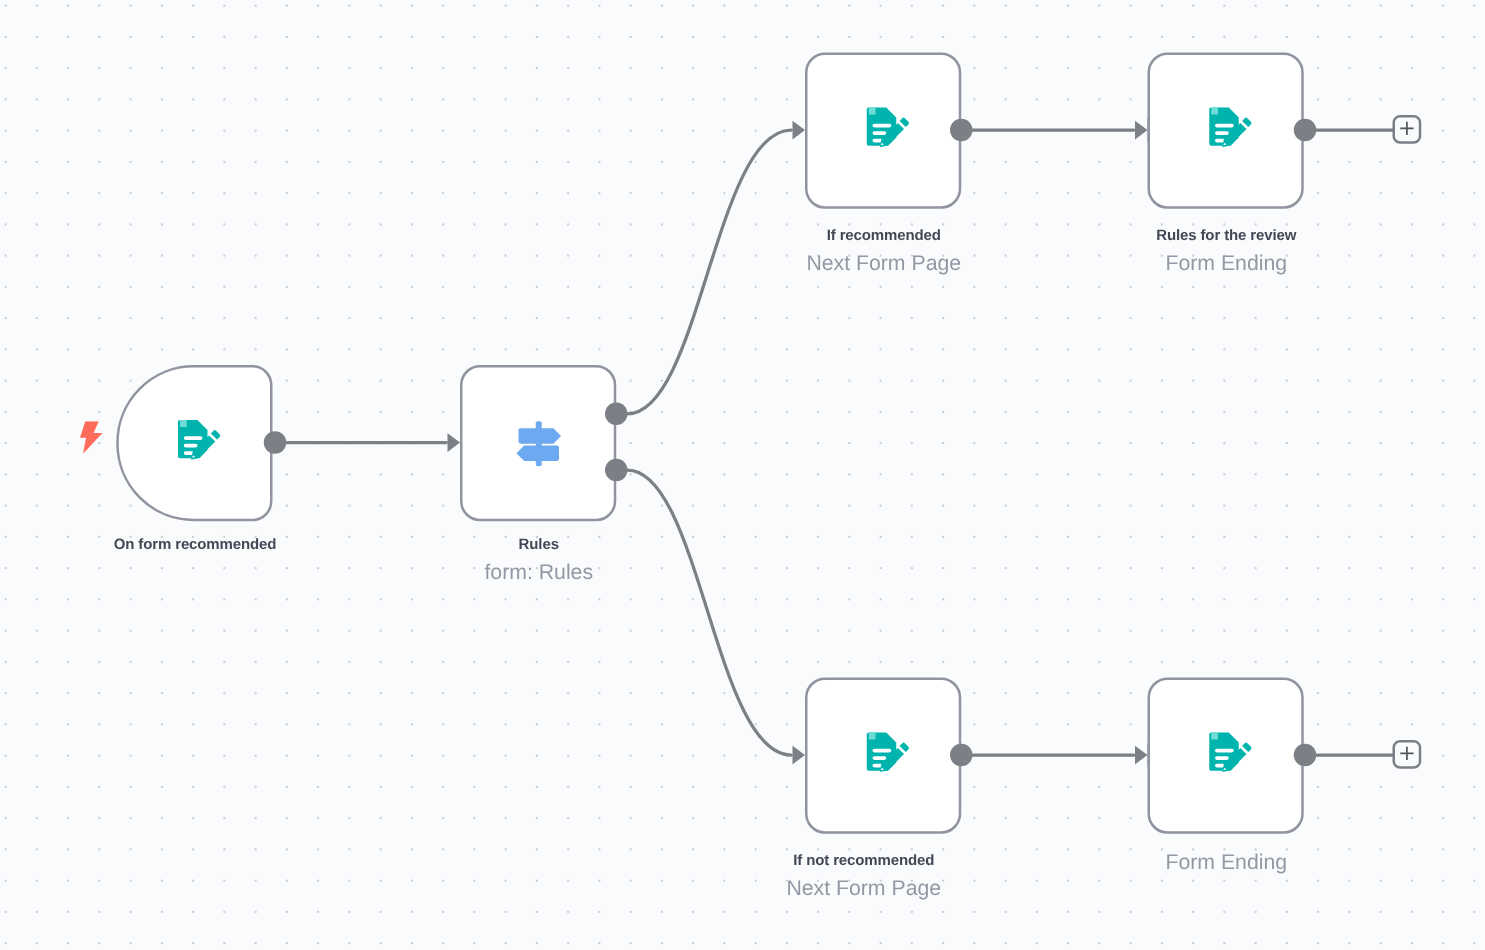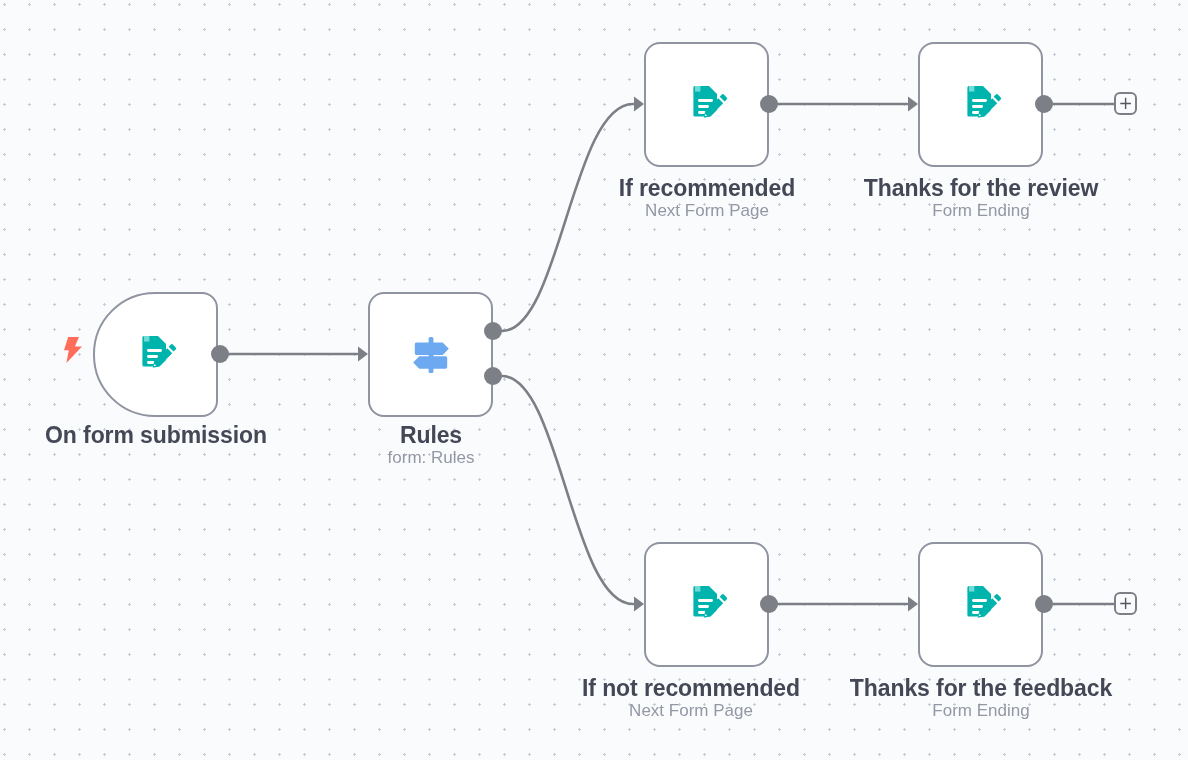--- a/index.html
+++ b/index.html
@@ -110,21 +110,21 @@
 
   
   .label-group {
     position: absolute;
     text-align: center;
     pointer-events: none;
     white-space: nowrap;
     transform: translateX(-50%);
   }
   .node-title {
-    font-size: 23px;
+    font-size: 12px;
     font-weight: 700;
     color: #444755;
     letter-spacing: -0.1px;
     line-height: 21px;
   }
   .node-subtitle {
     font-size: 17px;
     font-weight: 400;
     color: #9497a4;
     line-height: 19px;
@@ -162,21 +162,21 @@
       <path fill="#00b4ae" d="M40.9 13.6l2.8 2.8a1.5 1.5 0 0 1 0 2.1l-2.1 2.1-4.9-4.9 2.1-2.1a1.5 1.5 0 0 1 2.1 0z"></path>
       <path fill="#00b4ae" d="M35.3 17.3l4.9 4.9-13.2 13.2-6.2 1.3 1.3-6.2z"></path>
       <path fill="#ffffff" d="M22.6 33.1l1.5 1.5-2.6.6z"></path>
     </svg>
   </div>
   <svg class="bolt" style="left:64px; top:337px;" viewBox="0 0 18 26">
     <path fill="#ff6d5a" d="M11.5 0H4.2L0 13.2h4.8L2.4 26 18 9.4h-7.1L15 0z"></path>
   </svg>
   <div class="out-dot" style="left:211px; top:345px;"></div>
   <div class="label-group" style="left:156px; top:425px;">
-    <div class="node-title">On form submission</div>
+    <div class="node-title">On form recommended</div>
   </div>
 
   <div class="in-port" style="left:357px; top:343px;">
     <svg width="22" height="22" viewBox="0 0 22 22">
       <path fill="#7d7f86" d="M1 3.5 L11 11 L1 18.5 Z"></path>
       <rect x="11" y="1.5" width="7" height="19" fill="#7d7f86"></rect>
     </svg>
   </div>
   <div class="node" style="left:368px; top:292px;">
     <svg class="node-icon" viewBox="0 0 48 48">
@@ -230,21 +230,21 @@
       <rect x="15" y="24" width="11" height="2.9" rx="1.45" fill="#ffffff"></rect>
       <rect x="15" y="30" width="8" height="2.9" rx="1.45" fill="#ffffff"></rect>
       <path fill="#00b4ae" d="M40.9 13.6l2.8 2.8a1.5 1.5 0 0 1 0 2.1l-2.1 2.1-4.9-4.9 2.1-2.1a1.5 1.5 0 0 1 2.1 0z"></path>
       <path fill="#00b4ae" d="M35.3 17.3l4.9 4.9-13.2 13.2-6.2 1.3 1.3-6.2z"></path>
       <path fill="#ffffff" d="M22.6 33.1l1.5 1.5-2.6.6z"></path>
     </svg>
   </div>
   <div class="out-dot" style="left:1035px; top:95px;"></div>
   <div class="plus-btn" style="left:1114px; top:92px;">+</div>
   <div class="label-group" style="left:981px; top:178px;">
-    <div class="node-title">Thanks for the review</div>
+    <div class="node-title">Rules for the review</div>
     <div class="node-subtitle">Form Ending</div>
   </div>
 
   <div class="in-port" style="left:633px; top:593px;">
     <svg width="22" height="22" viewBox="0 0 22 22">
       <path fill="#7d7f86" d="M1 3.5 L11 11 L1 18.5 Z"></path>
       <rect x="11" y="1.5" width="7" height="19" fill="#7d7f86"></rect>
     </svg>
   </div>
   <div class="node" style="left:644px; top:542px;">
@@ -279,17 +279,16 @@
       <rect x="15" y="24" width="11" height="2.9" rx="1.45" fill="#ffffff"></rect>
       <rect x="15" y="30" width="8" height="2.9" rx="1.45" fill="#ffffff"></rect>
       <path fill="#00b4ae" d="M40.9 13.6l2.8 2.8a1.5 1.5 0 0 1 0 2.1l-2.1 2.1-4.9-4.9 2.1-2.1a1.5 1.5 0 0 1 2.1 0z"></path>
       <path fill="#00b4ae" d="M35.3 17.3l4.9 4.9-13.2 13.2-6.2 1.3 1.3-6.2z"></path>
       <path fill="#ffffff" d="M22.6 33.1l1.5 1.5-2.6.6z"></path>
     </svg>
   </div>
   <div class="out-dot" style="left:1035px; top:595px;"></div>
   <div class="plus-btn" style="left:1114px; top:592px;">+</div>
   <div class="label-group" style="left:981px; top:678px;">
-    <div class="node-title">Thanks for the feedback</div>
     <div class="node-subtitle">Form Ending</div>
   </div>
 
 </div>
 
 </body></html>

